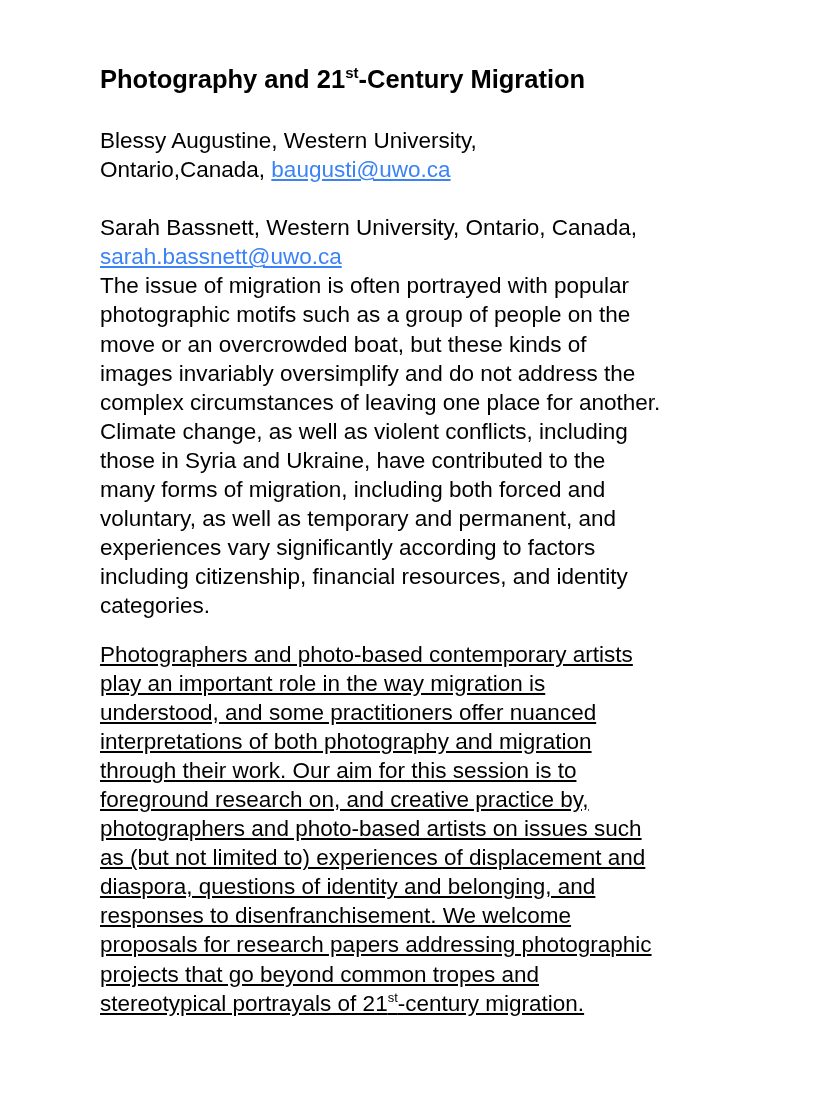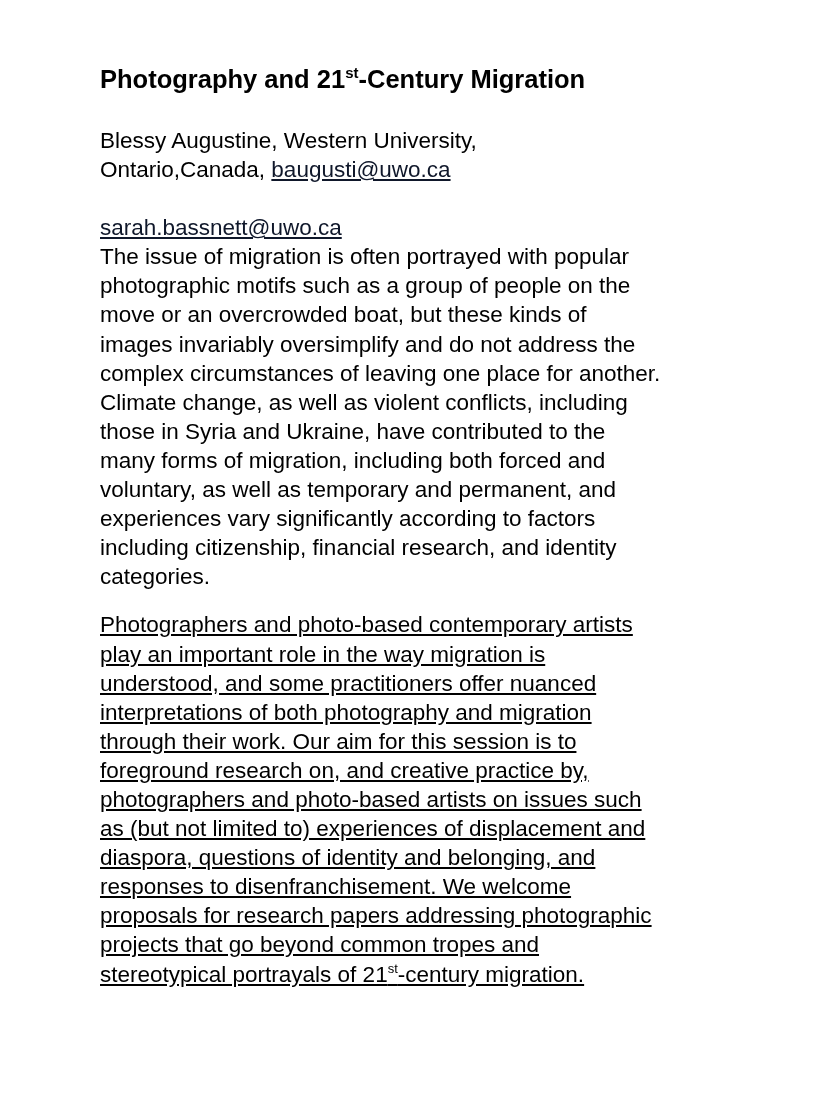--- a/index.html
+++ b/index.html
@@ -15,51 +15,52 @@
   }
   .title sup { font-size: 15px; line-height: 0; vertical-align: 10px; }
   .para {
     font-size: 22.5px; line-height: 29.1px; margin: 0;
   }
   .author { margin-top: 28px; }
   .author + .author { margin-top: 29px; }
   .abstract { }
   .abstract + .abstract { margin-top: 19px; text-decoration: underline; }
   .bold { font-weight: normal; }
-  a.email { color: #0f172a; text-decoration: underline; }
+  a.email { color: #3b82f6; text-decoration: underline; }
   .para sup { font-size: 13px; line-height: 0; vertical-align: 9px; }
   .line { display: block; white-space: nowrap; }
 </style>
 </head>
 <body>
 
 <div class="page">
   <h1 class="title"><span>Photography and 21</span><sup>st</sup><span>-Century Migration</span></h1>
 
   <p class="para author">
     <span class="line"><span class="bold">Blessy Augustine,</span><span> Western University,</span></span>
     <span class="line"><span>Ontario,Canada, </span><a class="email">baugusti@uwo.ca</a></span>
   </p>
 
   <p class="para author">
+    <span class="line"><span class="bold">Sarah Bassnett,</span><span> Western University, Ontario, Canada,</span></span>
     <span class="line"><a class="email">sarah.bassnett@uwo.ca</a></span>
   </p>
 
   <p class="para abstract">
     <span class="line">The issue of migration is often portrayed with popular</span>
     <span class="line">photographic motifs such as a group of people on the</span>
     <span class="line">move or an overcrowded boat, but these kinds of</span>
     <span class="line">images invariably oversimplify and do not address the</span>
     <span class="line">complex circumstances of leaving one place for another.</span>
     <span class="line">Climate change, as well as violent conflicts, including</span>
     <span class="line">those in Syria and Ukraine, have contributed to the</span>
     <span class="line">many forms of migration, including both forced and</span>
     <span class="line">voluntary, as well as temporary and permanent, and</span>
     <span class="line">experiences vary significantly according to factors</span>
-    <span class="line">including citizenship, financial research, and identity</span>
+    <span class="line">including citizenship, financial resources, and identity</span>
     <span class="line">categories.</span>
   </p>
 
   <p class="para abstract">
     <span class="line">Photographers and photo-based contemporary artists</span>
     <span class="line">play an important role in the way migration is</span>
     <span class="line">understood, and some practitioners offer nuanced</span>
     <span class="line">interpretations of both photography and migration</span>
     <span class="line">through their work. Our aim for this session is to</span>
     <span class="line">foreground research on, and creative practice by,</span>

